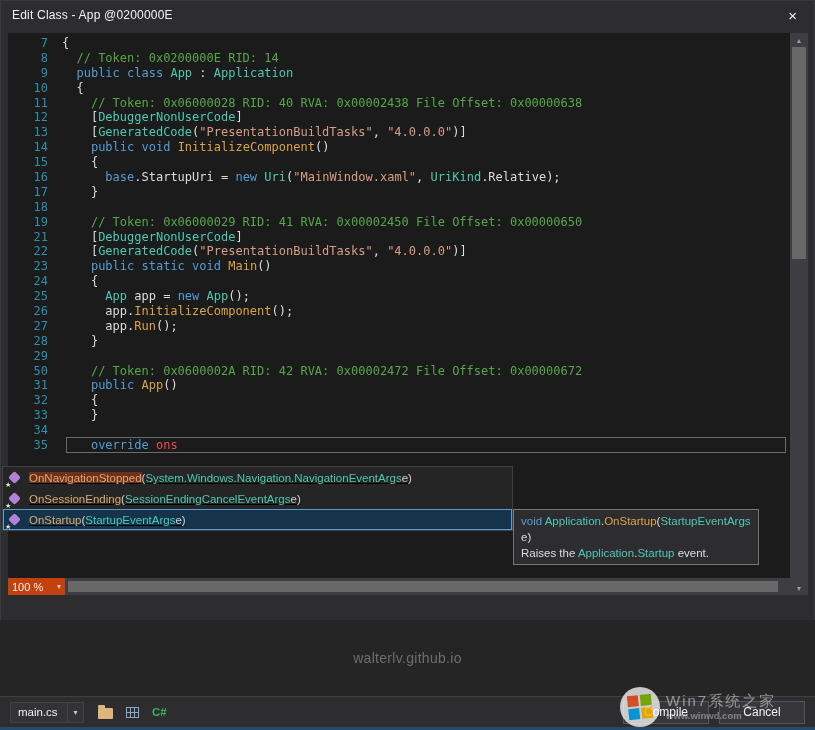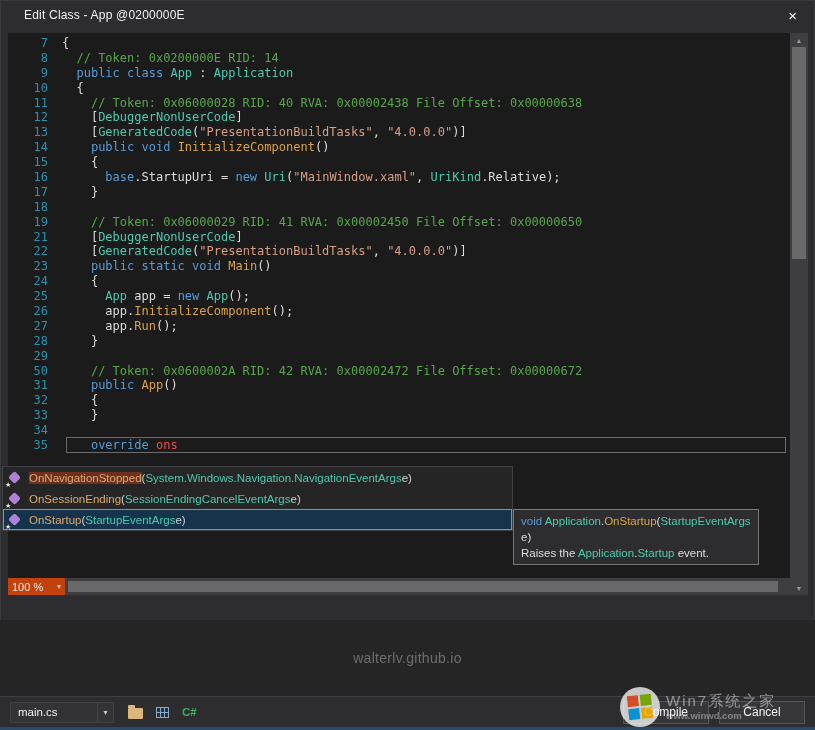--- a/index.html
+++ b/index.html
@@ -4,21 +4,21 @@
 <style>
   * { box-sizing: border-box; margin: 0; padding: 0; }
   html,body { background:#1e1e1e; }
   .window {
     position: relative; width: 815px; height: 730px;
     background: #2d2d30; overflow: hidden;
     font-family: "Liberation Sans", sans-serif;
     box-shadow: inset 0 0 0 1px #3a3a3e;
   }
   
-  .titlebar { position:absolute; top:0; left:12px; right:0; height:30px;
+  .titlebar { position:absolute; top:0; left:0; right:0; height:30px;
     display:flex; align-items:center; padding:0 12px; color:#f1f1f1; font-size:12px; }
   .title-text { letter-spacing:.2px; }
   .close { margin-left:auto; font-size:15px; line-height:1; color:#f1f1f1; padding:2px 6px; cursor:pointer; }
   
   .editor { position:absolute; left:8px; top:33px; width:800px; height:562px;
     background:#1b1b1c; font-family:"DejaVu Sans Mono", monospace; font-size:12px; color:#dcdcdc; }
   .code-area { position:absolute; left:0; top:0; right:18px; bottom:17px; overflow:hidden; padding-top:3px; }
   .crow { height:14.9px; line-height:14.9px; white-space:pre; display:flex; position:relative; }
   .ln { flex:0 0 auto; width:54px; text-align:right; padding-right:14px; color:#2b91af; user-select:none; }
   .ctext { white-space:pre; }
@@ -33,21 +33,21 @@
   .vthumb { position:absolute; top:14px; left:2px; width:14px; height:212px; background:#686868; }
   .editor-bottom { position:absolute; left:0; bottom:0; height:17px; width:782px; display:flex; background:#c2410c; }
   .zoom { width:58px; display:flex; align-items:center; gap:4px; padding:0 4px;
     font-family:"Liberation Sans",sans-serif; font-size:11px; color:#f1f1f1; border-right:1px solid #3f3f46; }
   .zarrow { margin-left:auto; font-size:8px; color:#cccccc; padding-left:3px; }
   .hscroll { flex:1; position:relative; background:#3e3e42; }
   .hthumb { position:absolute; top:3px; bottom:3px; left:2px; width:calc(100% - 14px); background:#686868; }
   
   .completion { position:absolute; left:2px; top:466px; width:511px; z-index:5;
     background:#252526; border:1px solid #3f3f46;
-    font-family:"Liberation Sans",sans-serif; font-size:11.5px; }
+    font-family:"Liberation Sans",sans-serif; font-size:11.5px;text-decoration:underline; }
   .citem { height:21px; display:flex; align-items:center; padding:0 6px 0 3px; color:#dcdcdc; cursor:default; }
   .citem.selected { background:#15334b; box-shadow: inset 0 0 0 1px #5a9bd5; }
   .cicon { width:16px; height:16px; position:relative; margin-right:7px; flex:0 0 auto; }
   .cube { position:absolute; left:4px; top:3px; width:9px; height:9px; background:#b180d7; border-radius:2px; transform:rotate(45deg); }
   .cstar { position:absolute; left:-1px; bottom:-2px; font-size:7px; color:#e6e6c8; line-height:1; }
   .cname { color:#dcaa6e; }
   .cname.hl { background:#6e2f1f; }
   .ctype { color:#4ec9b0; }
   .cpl { color:#d0d0d0; }
   
@@ -60,21 +60,21 @@
     border-bottom:1px solid #3f3f46; font-size:11.5px; color:#d0d0d0;margin-top:31px; }
   .hcell { padding:0 8px; border-left:1px solid #3f3f46; display:flex; align-items:center; }
   .hcell.blank { width:26px; border-left:none; padding:0; }
   .listbody { position:absolute; top:19px; bottom:0; left:0; right:0; background:#252526;
     display:flex; align-items:center; justify-content:center; }
   .center-mark { color:#6e6e6e; font-size:14px; letter-spacing:.3px; }
   
   .bottombar { position:absolute; left:0; top:696px; width:815px; height:31px;
     display:flex; align-items:center; gap:10px; padding:0 10px;
     background:#2d2d30; border-top:1px solid #3f3f46; }
-  .combobox { width:104px; height:21px; background:#333337; border:1px solid #434346;
+  .combobox { width:74px; height:21px; background:#333337; border:1px solid #434346;
     display:flex; align-items:center; padding-left:7px; font-size:11.5px; color:#f1f1f1; cursor:pointer;text-align:right; }
   .cb-arrow { margin-left:auto; width:16px; align-self:stretch; display:flex; align-items:center; justify-content:center;
     color:#c8c8c8; font-size:8px; border-left:1px solid #434346; }
   .tool-icons { display:flex; align-items:center; gap:13px; margin-left:4px; }
   .folder { width:15px; height:11px; background:#dcb67a; border-radius:1px; position:relative; margin-top:3px; }
   .folder::before { content:""; position:absolute; top:-3px; left:0; width:7px; height:3px; background:#dcb67a; border-radius:1px 1px 0 0; }
   .gridicon { width:13px; height:11px; border:1px solid #87a9cc;
     background-image: linear-gradient(#87a9cc 1px, transparent 1px), linear-gradient(90deg,#87a9cc 1px, transparent 1px);
     background-size: 4px 5px; background-position:-1px -1px; }
   .cs { color:#3fae5f; font-weight:bold; font-size:11.5px; }

